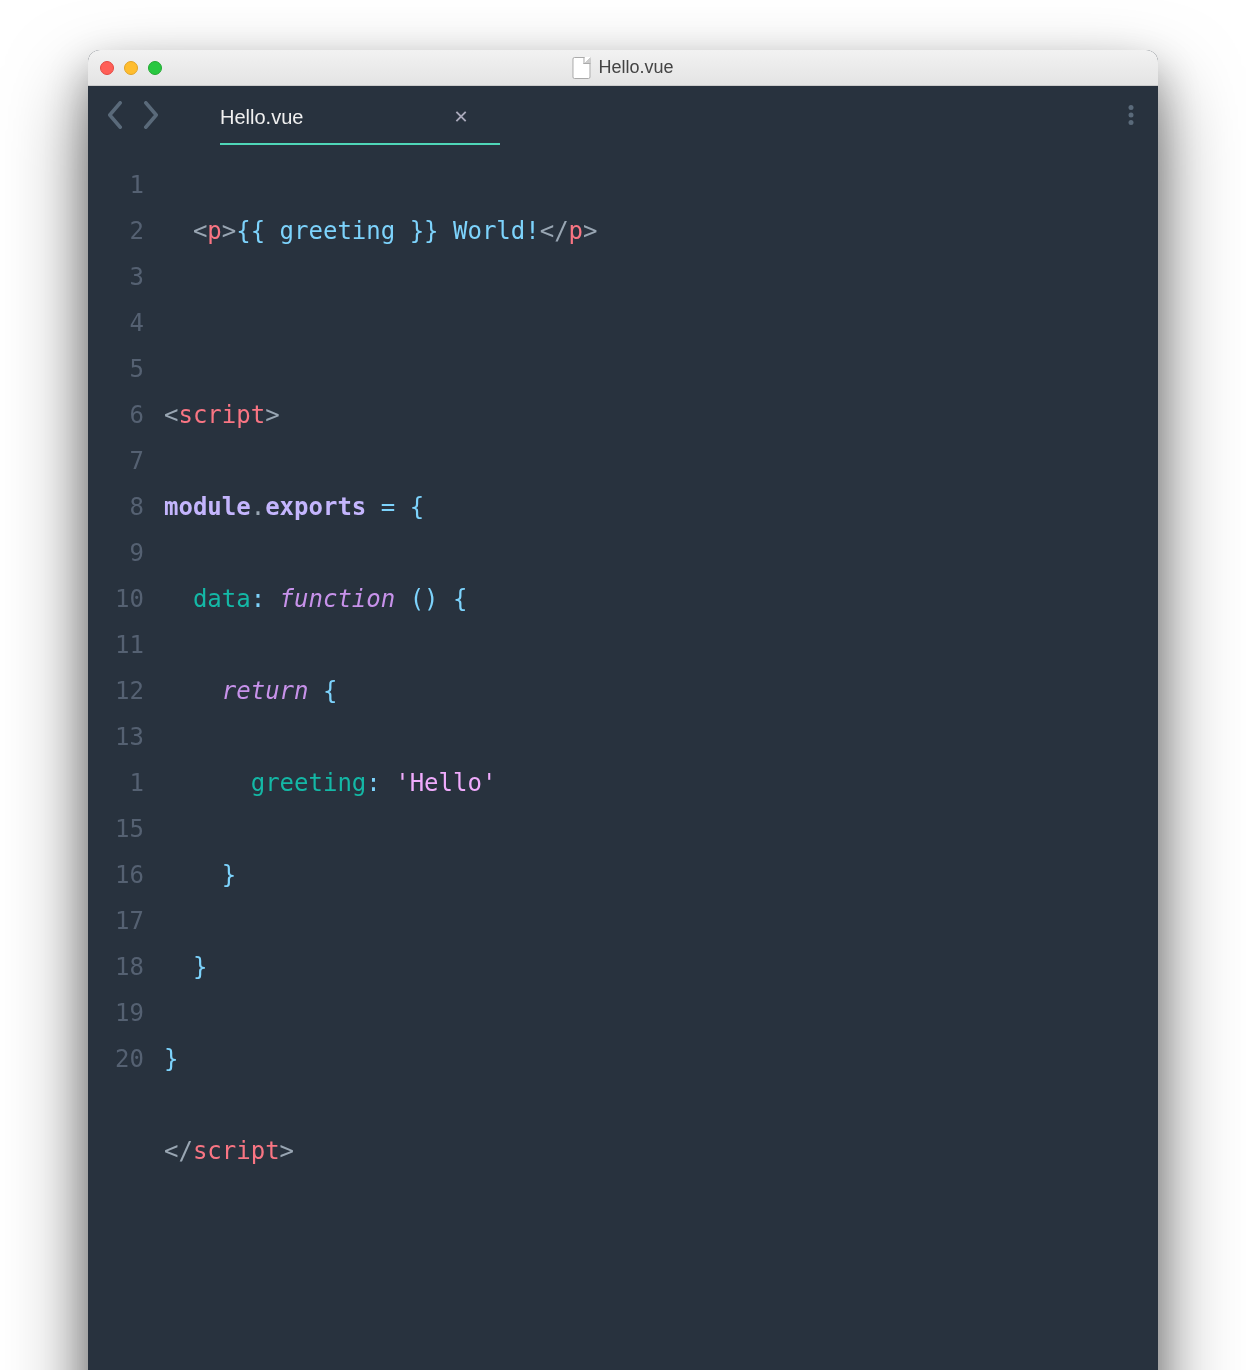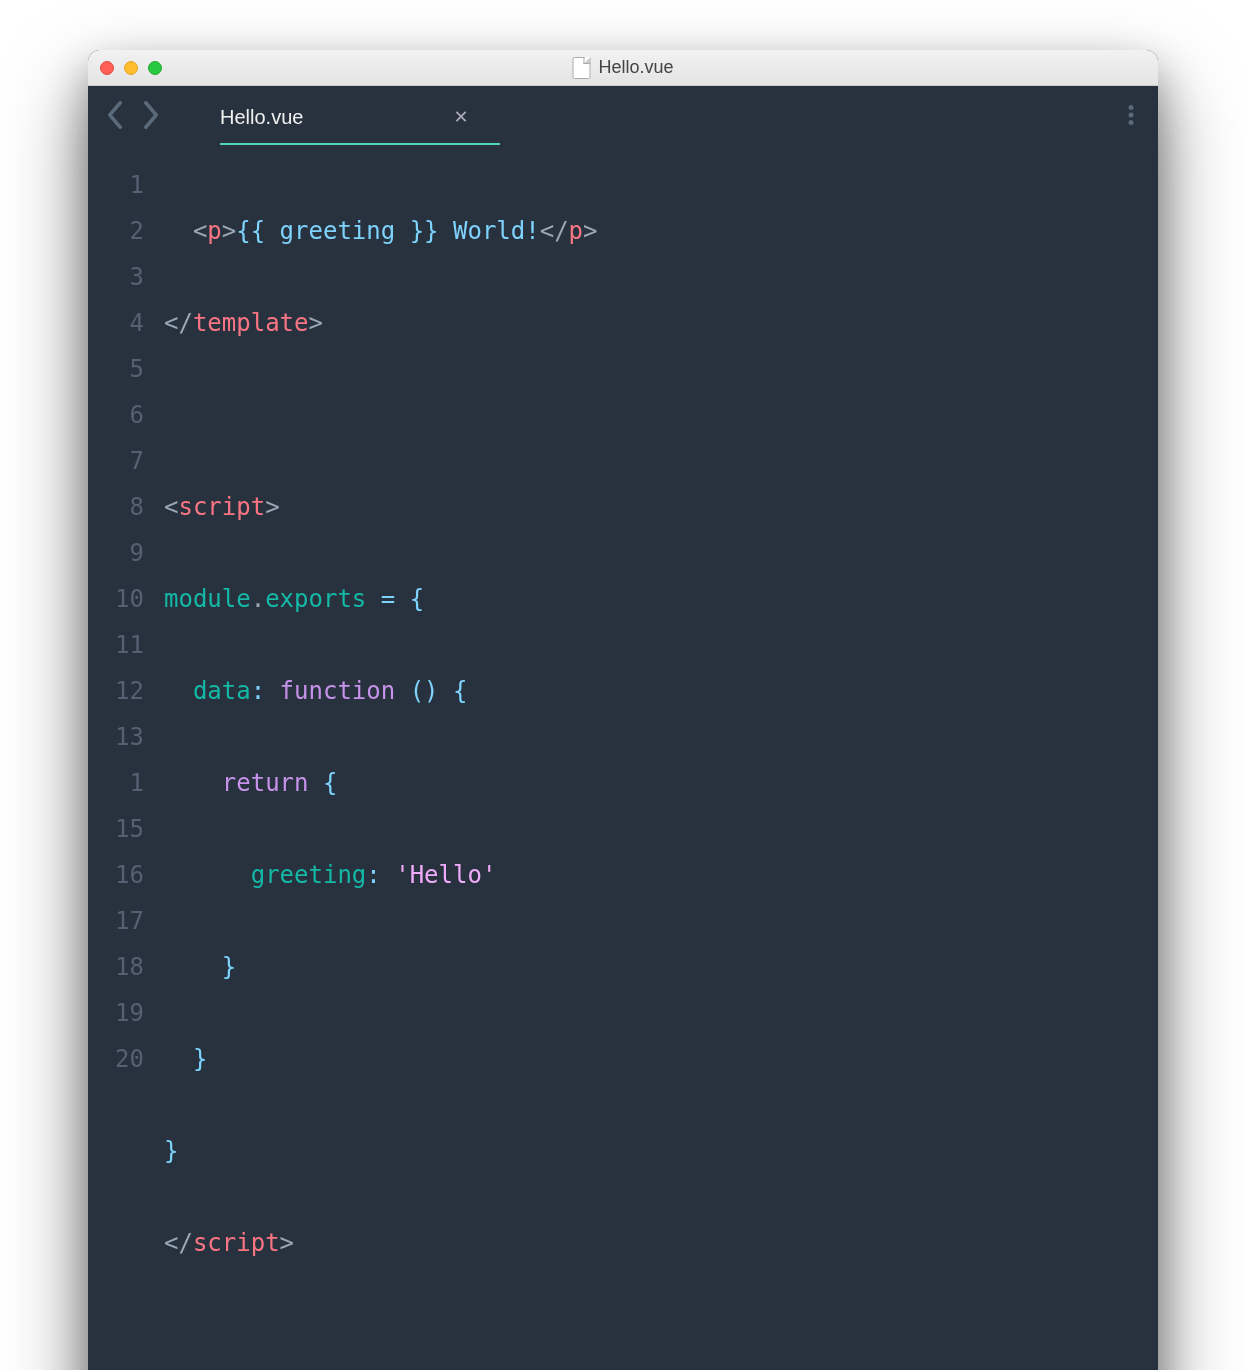--- a/index.html
+++ b/index.html
@@ -86,23 +86,23 @@
       padding-right: 20px;
       color: #556172;
       user-select: none;
     }
     .code { flex: 1; white-space: pre; color: #d8dee9; }
 
     
     .c-tag { color: #f97583; }
     .c-punct { color: #99a6b3; }
     .c-text { color: #7dd3fc; }
-    .c-var { color: #14b8a6; }
+    .c-var { color: #c4b5fd; font-weight: bold; }
     .c-prop { color: #14b8a6; }
-    .c-kw { color: #c792ea; }
+    .c-kw { color: #c792ea; font-style: italic; }
     .c-str { color: #f0abfc; }
   </style>
 </head>
 <body>
 
 <div class="window">
 
   <div class="titlebar">
     <div class="traffic-lights">
       <div class="traffic-light tl-red"></div>
@@ -161,21 +161,20 @@
       <div>1</div>
       <div>15</div>
       <div>16</div>
       <div>17</div>
       <div>18</div>
       <div>19</div>
       <div>20</div>
     </div>
     <div class="code">
 <div><span>  </span><span class="c-punct">&lt;</span><span class="c-tag">p</span><span class="c-punct">&gt;</span><span class="c-text">{{ greeting }} World!</span><span class="c-punct">&lt;/</span><span class="c-tag">p</span><span class="c-punct">&gt;</span></div>
-<div><span class="c-punct">&lt;/</span><span class="c-tag">template</span><span class="c-punct">&gt;</span></div>
 <div>&nbsp;</div>
 <div><span class="c-punct">&lt;</span><span class="c-tag">script</span><span class="c-punct">&gt;</span></div>
 <div><span class="c-var">module</span><span class="c-punct">.</span><span class="c-var">exports</span><span class="c-text"> = {</span></div>
 <div><span>  </span><span class="c-prop">data</span><span class="c-text">: </span><span class="c-kw">function</span><span class="c-text"> () {</span></div>
 <div><span>    </span><span class="c-kw">return</span><span class="c-text"> {</span></div>
 <div><span>      </span><span class="c-prop">greeting</span><span class="c-text">: </span><span class="c-str">'Hello'</span></div>
 <div><span>    </span><span class="c-text">}</span></div>
 <div><span>  </span><span class="c-text">}</span></div>
 <div><span class="c-text">}</span></div>
 <div><span class="c-punct">&lt;/</span><span class="c-tag">script</span><span class="c-punct">&gt;</span></div>

